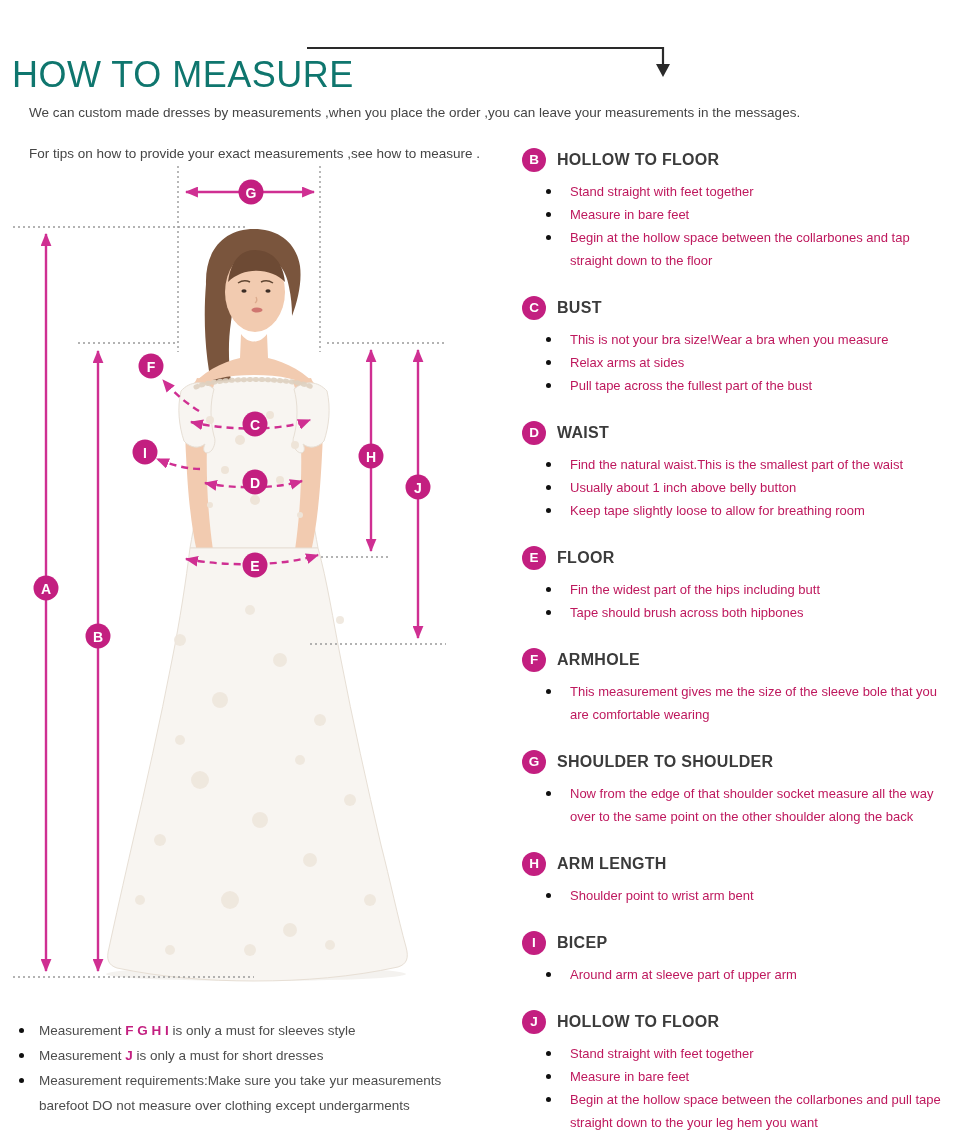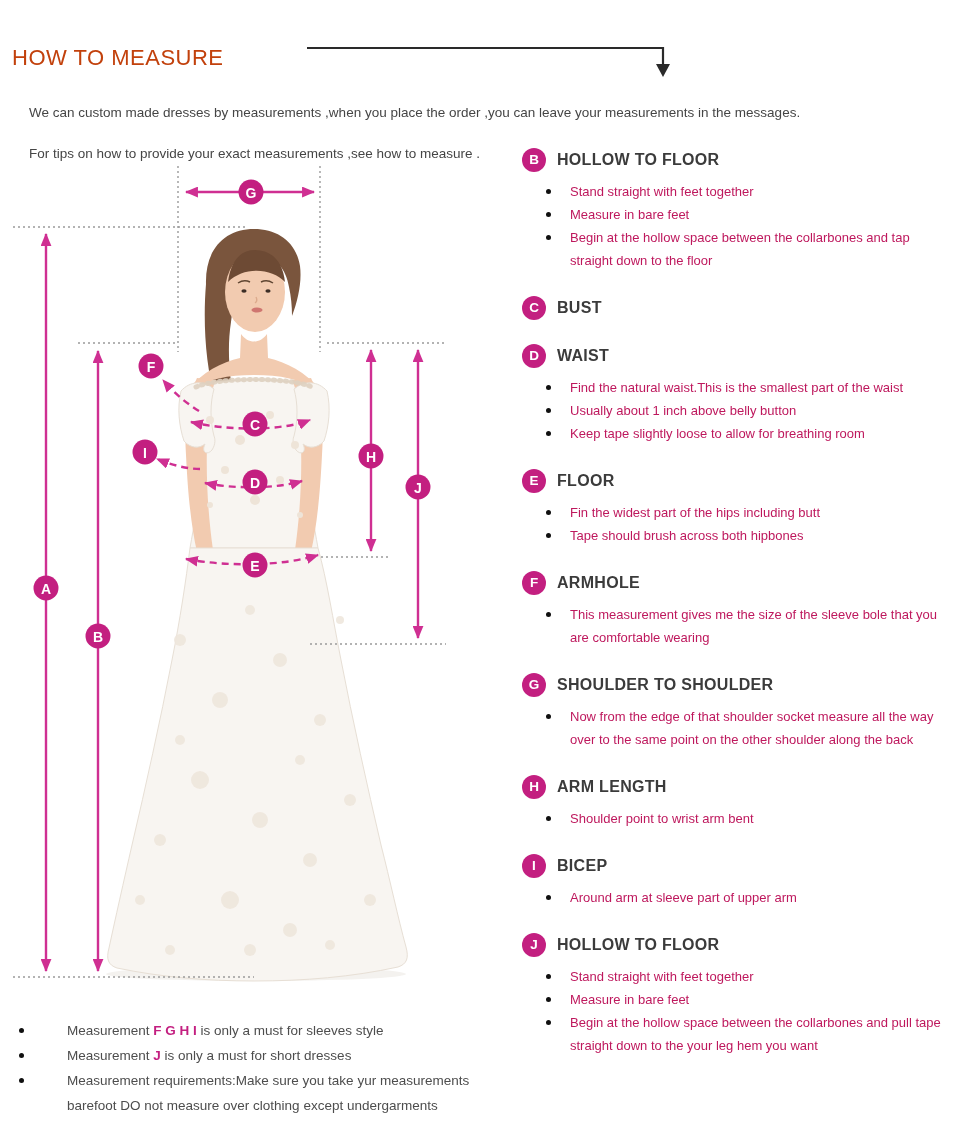--- a/index.html
+++ b/index.html
@@ -7,21 +7,21 @@
     --arrow:#cf2f92;
   }
   html,body{margin:0;padding:0;}
   body{
     width:960px;height:1135px;position:relative;overflow:hidden;
     background:#ffffff;color:#333;
     font-family:"Liberation Sans", sans-serif;
   }
   .page-title{
     position:absolute;left:12px;top:30px;
-    font-size:22px;font-weight:400;letter-spacing:.5px;color:#c2410c;
+    font-size:36px;font-weight:400;letter-spacing:.5px;color:#0f766e;
     white-space:nowrap;
   }
   .intro{position:absolute;left:13px;top:84px;width:900px;}
   .intro p{margin:16px;font-size:13.5px;line-height:25px;color:#454545;}
   svg.overlay{position:absolute;left:0;top:0;pointer-events:none;}
   .gline{stroke:#9a9a9a;stroke-width:1.4;stroke-dasharray:2 3;fill:none;}
   .mline{stroke:var(--arrow);stroke-width:2.4;fill:none;}
   .mdash{stroke:var(--arrow);stroke-width:2.4;fill:none;stroke-dasharray:7 5;}
   .hdr{stroke:#2a2a2a;stroke-width:2.2;fill:none;}
   .ah{fill:var(--arrow);}
@@ -41,21 +41,21 @@
     background:var(--badge);color:#fff;font-size:13.5px;font-weight:bold;
     display:flex;align-items:center;justify-content:center;line-height:1;
   }
   .m-title{font-size:16px;font-weight:bold;color:#3b3b3b;letter-spacing:.3px;}
   .m-bullets{list-style:none;margin:0;padding:0 0 0 24px;}
   .m-bullets li{display:flex;}
   .m-bullets .btext{width:388px;font-size:13px;line-height:23px;color:#be185d;}
   .dot{flex:0 0 5px;width:5px;height:5px;border-radius:50%;background:#101010;margin:9px 19px 0 0;}
   
   .footnotes{position:absolute;left:12px;top:1018px;width:478px;list-style:none;margin:0;padding:0;}
-  .footnotes li{display:flex;gap:28px;}
+  .footnotes li{display:flex;}
   .footnotes .dot{margin:10px 15px 0 7px;}
   .footnotes .ftext{font-size:13.5px;line-height:25px;color:#4d4d4d;}
   .accent-letters{color:var(--badge);font-weight:bold;}
 </style>
 </head>
 <body>
 
 <h1 class="page-title">HOW TO MEASURE</h1>
 
 <div class="intro">
@@ -222,20 +222,34 @@
           <span class="dot"></span>
           <span class="btext">Begin at the hollow space between the  collarbones and tap straight down to the floor</span>
         </li>
       </ul>
   </div>
     <div class="m-section">
     <div class="m-head">
       <span class="m-badge">C</span>
       <span class="m-title">BUST</span>
     </div>
+    <ul class="m-bullets">
+        <li>
+          <span class="dot"></span>
+          <span class="btext">This is not your bra size!Wear a bra when you measure</span>
+        </li>
+        <li>
+          <span class="dot"></span>
+          <span class="btext">Relax arms at sides</span>
+        </li>
+        <li>
+          <span class="dot"></span>
+          <span class="btext">Pull tape across the fullest part of the bust</span>
+        </li>
+      </ul>
   </div>
     <div class="m-section">
     <div class="m-head">
       <span class="m-badge">D</span>
       <span class="m-title">WAIST</span>
     </div>
     <ul class="m-bullets">
         <li>
           <span class="dot"></span>
           <span class="btext">Find the natural waist.This is the smallest part of the waist</span>

